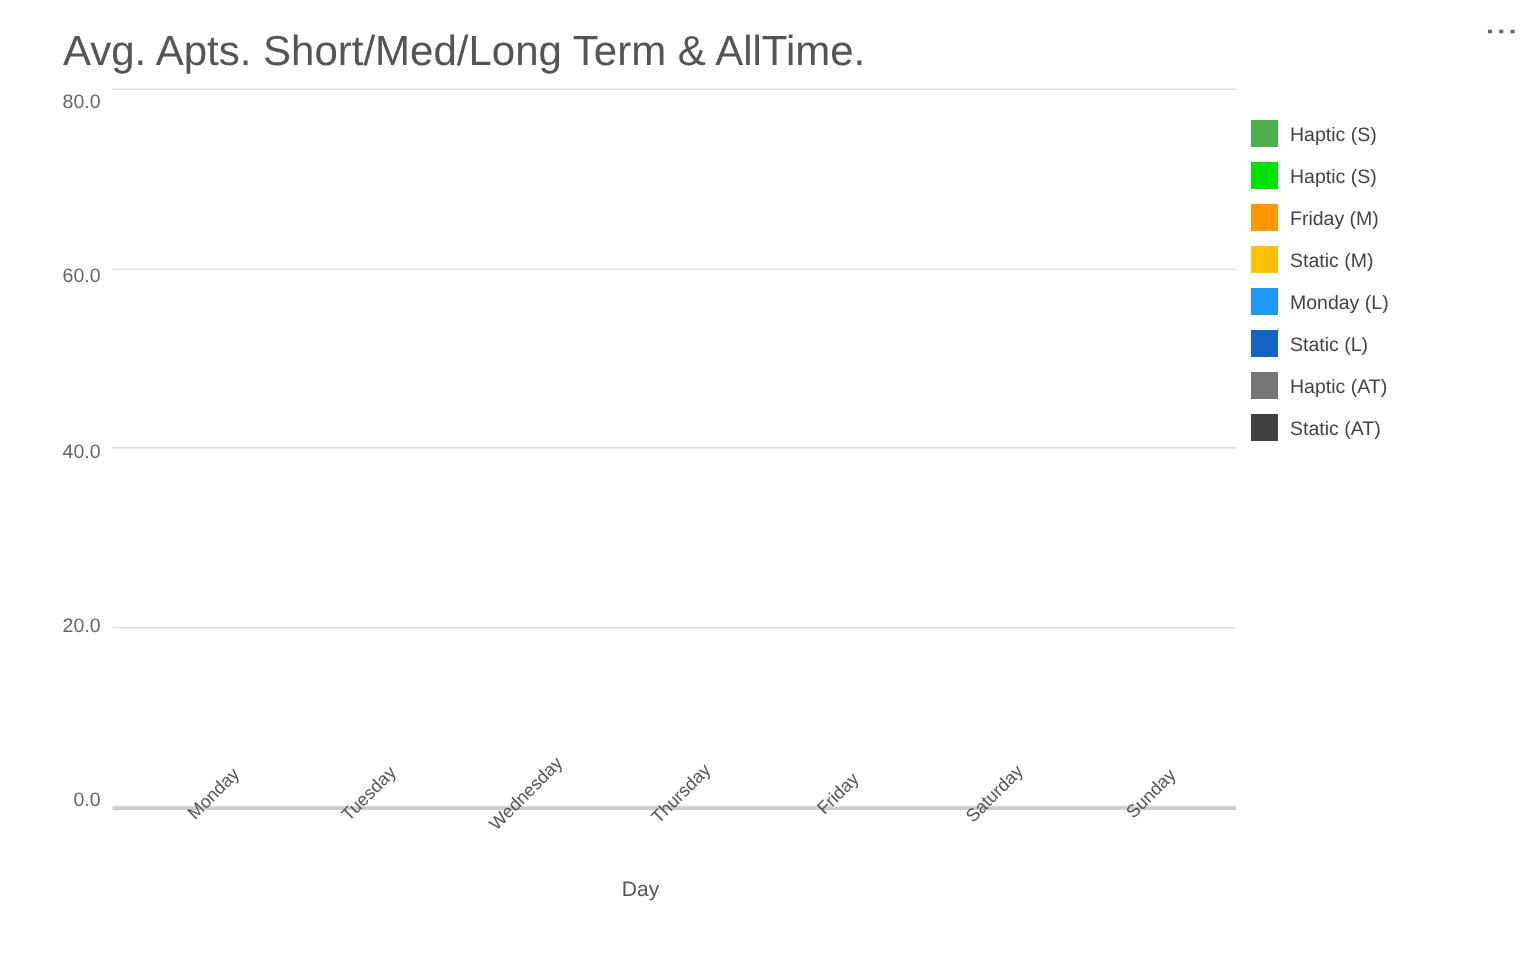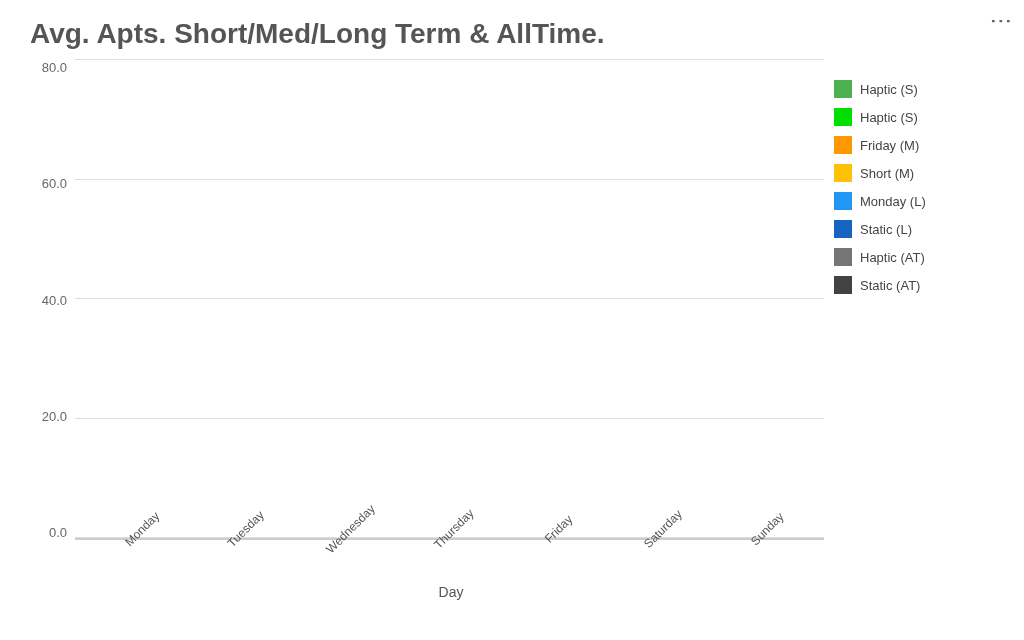--- a/index.html
+++ b/index.html
@@ -7,22 +7,22 @@
       background: #fff;
       font-family: Arial, sans-serif;
       width: 1024px;
       height: 640px;
       overflow: hidden;
       position: relative;
     }
     .chart-title {
       font-size: 28px;
       color: #555;
-      padding: 18px 0 0 30px;
-      font-weight: 700;
+      padding: 18px 0 0 42px;
+      font-weight: 400;
     }
     .chart-container {
       display: flex;
       flex-direction: row;
       width: 1024px;
       height: 560px;
       padding: 10px 20px 0 30px;
     }
     .chart-area {
       flex: 1;
@@ -96,21 +96,20 @@
       transform-origin: top center;
       white-space: nowrap;
     }
     .x-axis-title {
       position: absolute;
       bottom: 10px;
       left: 50%;
       transform: translateX(-50%);
       font-size: 14px;
       color: #555;
-      margin-left: 24px;
     }
     .legend {
       width: 180px;
       padding: 20px 10px 0 10px;
       display: flex;
       flex-direction: column;
       gap: 10px;
     }
     .legend-item {
       display: flex;
@@ -269,21 +268,21 @@
       <div class="legend-item">
     <div class="legend-color" style="background:#00e000;"></div>
     <span>Haptic (S)</span>
   </div>
       <div class="legend-item">
     <div class="legend-color" style="background:#ff9800;"></div>
     <span>Friday (M)</span>
   </div>
       <div class="legend-item">
     <div class="legend-color" style="background:#ffc107;"></div>
-    <span>Short (M)</span>
+    <span>Static (M)</span>
   </div>
       <div class="legend-item">
     <div class="legend-color" style="background:#2196f3;"></div>
     <span>Monday (L)</span>
   </div>
       <div class="legend-item">
     <div class="legend-color" style="background:#1565c0;"></div>
     <span>Static (L)</span>
   </div>
       <div class="legend-item">

